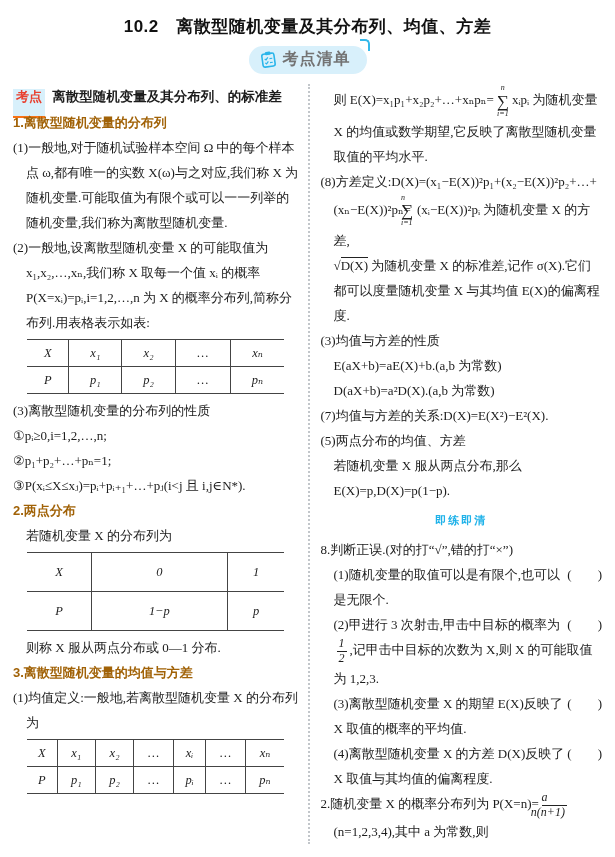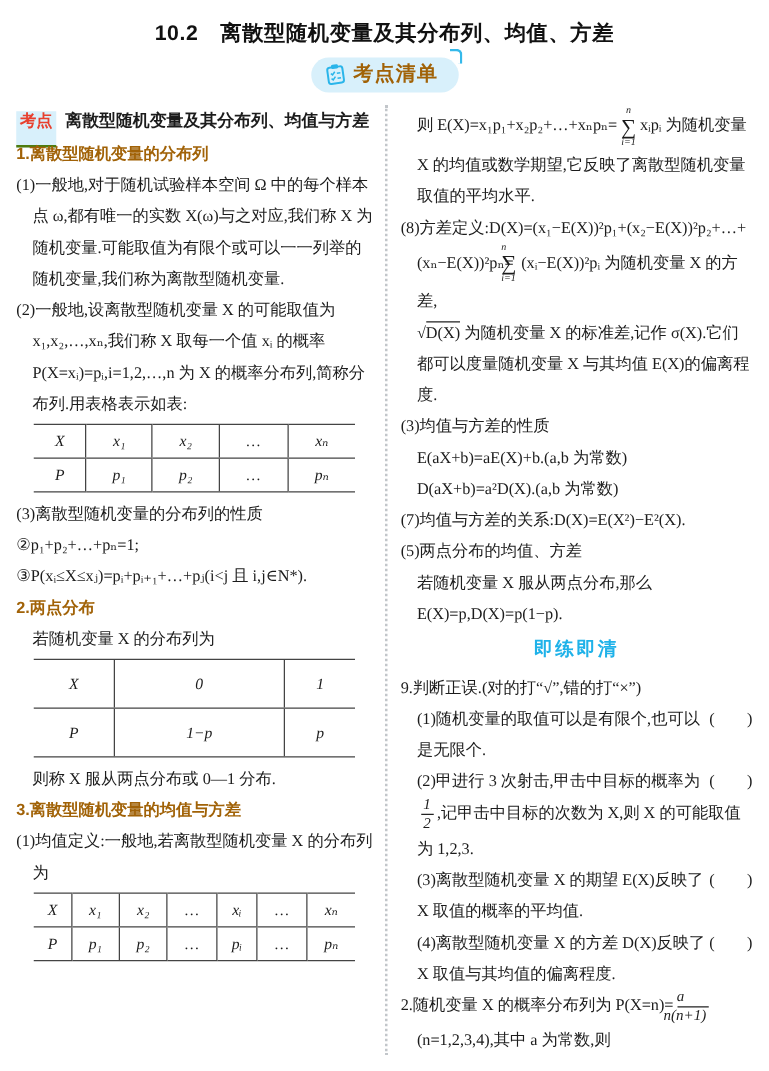--- a/index.html
+++ b/index.html
@@ -15,33 +15,33 @@
   .badge{
     position:relative;display:inline-flex;align-items:center;gap:7px;
     background:#d8f0fb;border-radius:14px;padding:3px 16px 4px 12px;
   }
   .badge::after{
     content:"";position:absolute;right:-3px;top:-7px;width:8px;height:10px;
     border-top:2.5px solid #35b9ea;border-right:2.5px solid #35b9ea;
     border-radius:0 5px 0 0;
   }
   .badge-text{
-    color:#a16207;font-weight:bold;font-size:16px;
+    color:#737373;font-weight:bold;font-size:16px;
     font-family:"Liberation Sans","DejaVu Sans",sans-serif;letter-spacing:1px;
   }
   .badge-icon svg{display:block;transform:rotate(-8deg);}
   .cols{display:flex;align-items:stretch;padding:0 13px;}
   .col{width:50%;box-sizing:border-box;font-size:13px;line-height:25px;}
   .col-left{padding-right:9px;}
   .col-right{border-left:2px dotted #c2c6ca;padding-left:11px;}
   p{margin:0;}
   .kaodian{line-height:26px;}
   .kd-label{
     background:#d8f0fb;color:#e8402f;font-weight:bold;padding:0 3px 12px;
-    border-bottom:2px solid #4d7c0f;
+    border-bottom:2px solid #f97316;
     font-family:"Liberation Sans","DejaVu Sans",sans-serif;margin-right:4px;
   }
   .kd-title{font-weight:bold;font-size:13.5px;font-family:"Liberation Sans","DejaVu Sans",sans-serif;}
   .sec-h{
     font-weight:bold;font-size:13px;line-height:25px;
     font-family:"Liberation Sans","DejaVu Sans",sans-serif;color:#a16207;
   }
   .hang{padding-left:1em;text-indent:-1em;}
   .ind1{text-indent:1em;}
   .blk-ind{padding-left:1em;}
@@ -55,21 +55,21 @@
   .bigsum{display:inline-flex;flex-direction:column;align-items:center;vertical-align:middle;line-height:1;margin:0 3px;}
   .bigsum .lim{font-size:8px;font-style:italic;line-height:1.1;}
   .bigsum .sig{font-size:17px;line-height:1;}
   .frac{display:inline-flex;flex-direction:column;align-items:center;vertical-align:middle;line-height:1.15;margin:0 3px;font-style:italic;font-size:12px;}
   .frac .den{border-top:1px solid #222;padding:0 2px;}
   .frac .num{padding:0 2px;}
   .sqrt{white-space:nowrap;}
   .sqrt .rad{border-top:1.2px solid #222;}
   .paren{float:right;}
   .practice-h{
-    color:#1fb2e9;font-weight:bold;text-align:center;font-size:15px;line-height:30px;
+    color:#1fb2e9;font-weight:bold;text-align:center;font-size:11px;line-height:30px;
     font-family:"Liberation Sans","DejaVu Sans",sans-serif;letter-spacing:2px;margin:2px 0;
   }
   .q-item{padding-left:1em;}
 </style>
 </head>
 <body>
 
 <div class="page">
 
   <h1 class="title">10.2　离散型随机变量及其分布列、均值、方差</h1>
@@ -88,21 +88,21 @@
       </span>
       <span class="badge-text">考点清单</span>
     </div>
   </div>
 
   <div class="cols">
 
     <div class="col col-left">
       <p class="kaodian">
         <span class="kd-label">考点</span>
-        <span class="kd-title">离散型随机变量及其分布列、均值与方差</span>
+        <span class="kd-title">离散型随机变量及其分布列、的标准差</span>
       </p>
 
       <p class="sec-h">1.离散型随机变量的分布列</p>
       <p class="hang">(1)一般地,对于随机试验样本空间 Ω 中的每个样本点 ω,都有唯一的实数 X(ω)与之对应,我们称 X 为随机变量.可能取值为有限个或可以一一列举的随机变量,我们称为离散型随机变量.</p>
       <p class="hang">(2)一般地,设离散型随机变量 X 的可能取值为 x₁,x₂,…,xₙ,我们称 X 取每一个值 xᵢ 的概率 P(X=xᵢ)=pᵢ,i=1,2,…,n 为 X 的概率分布列,简称分布列.用表格表示如表:</p>
 
       <table class="dist">
         <tbody>
             <tr>
           <td>X</td>
@@ -115,20 +115,21 @@
           <td>P</td>
           <td>p₁</td>
           <td>p₂</td>
           <td>…</td>
           <td>pₙ</td>
         </tr>
       </tbody>
         </table>
 
       <p class="hang">(3)离散型随机变量的分布列的性质</p>
+      <p>①pᵢ≥0,i=1,2,…,n;</p>
       <p>②p₁+p₂+…+pₙ=1;</p>
       <p class="hang">③P(xᵢ≤X≤xⱼ)=pᵢ+pᵢ₊₁+…+pⱼ(i&lt;j 且 i,j∈N*).</p>
 
       <p class="sec-h">2.两点分布</p>
       <p class="ind1">若随机变量 X 的分布列为</p>
 
       <table class="dist two">
         <tbody>
             <tr>
           <td>X</td>
@@ -196,21 +197,21 @@
 
       <p class="hang">(3)均值与方差的性质</p>
       <p class="blk-ind">E(aX+b)=aE(X)+b.(a,b 为常数)</p>
       <p class="blk-ind">D(aX+b)=a²D(X).(a,b 为常数)</p>
       <p class="hang">(7)均值与方差的关系:D(X)=E(X²)−E²(X).</p>
       <p class="hang">(5)两点分布的均值、方差</p>
       <p class="blk-ind">若随机变量 X 服从两点分布,那么 E(X)=p,D(X)=p(1−p).</p>
 
       <p class="practice-h">即练即清</p>
 
-      <p class="hang">9.判断正误.(对的打“√”,错的打“×”)</p>
+      <p class="hang">8.判断正误.(对的打“√”,错的打“×”)</p>
 
       <p class="q-item">
         <span class="paren">(　　)</span><span>(1)随机变量的取值可以是有限个,也可以是无限个.</span>
       </p>
 
       <p class="q-item">
         <span class="paren">(　　)</span><span>(2)甲进行 3 次射击,甲击中目标的概率为</span><span class="frac">
             <span class="num">1</span>
             <span class="den">2</span>
           </span><span>,记甲击中目标的次数为 X,则 X 的可能取值为 1,2,3.</span>

